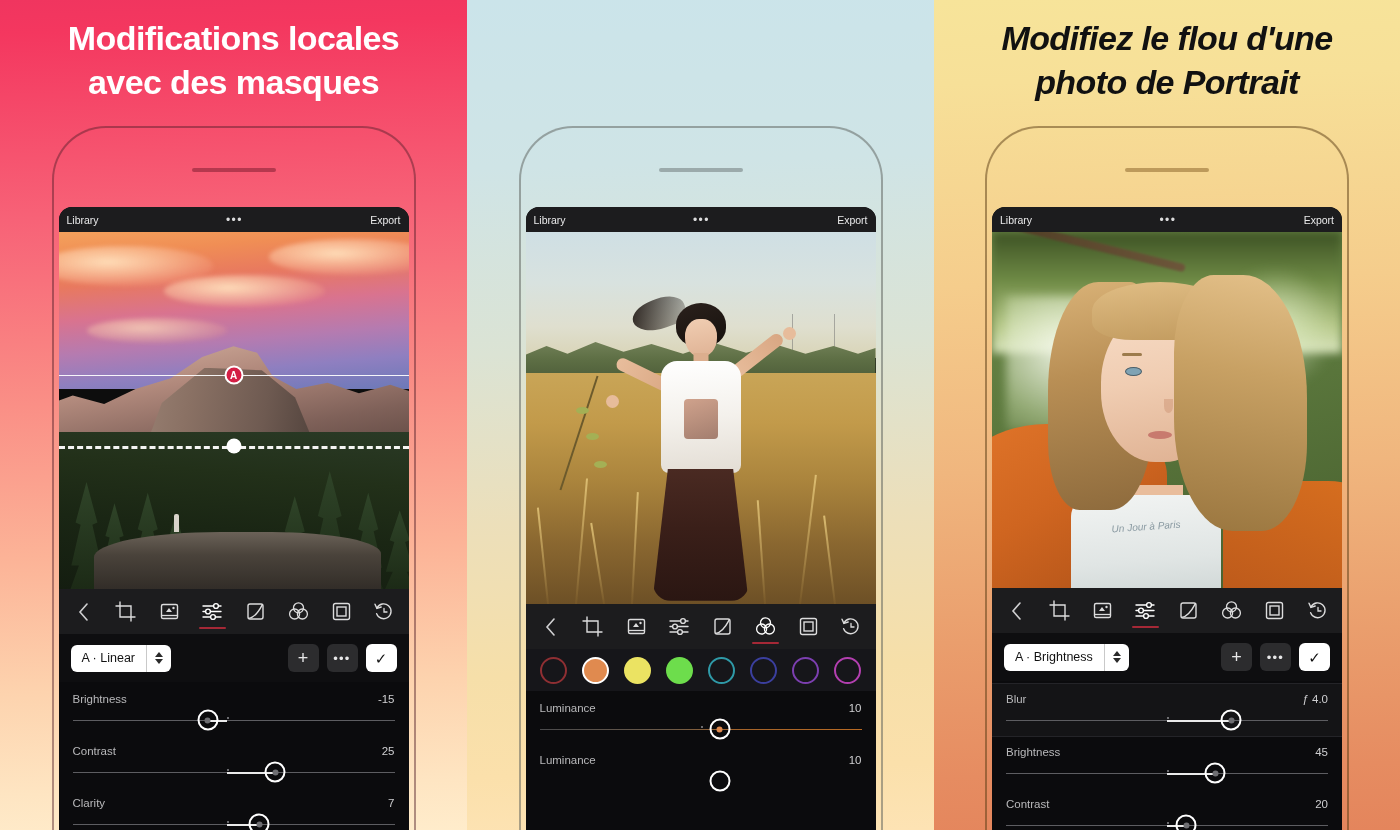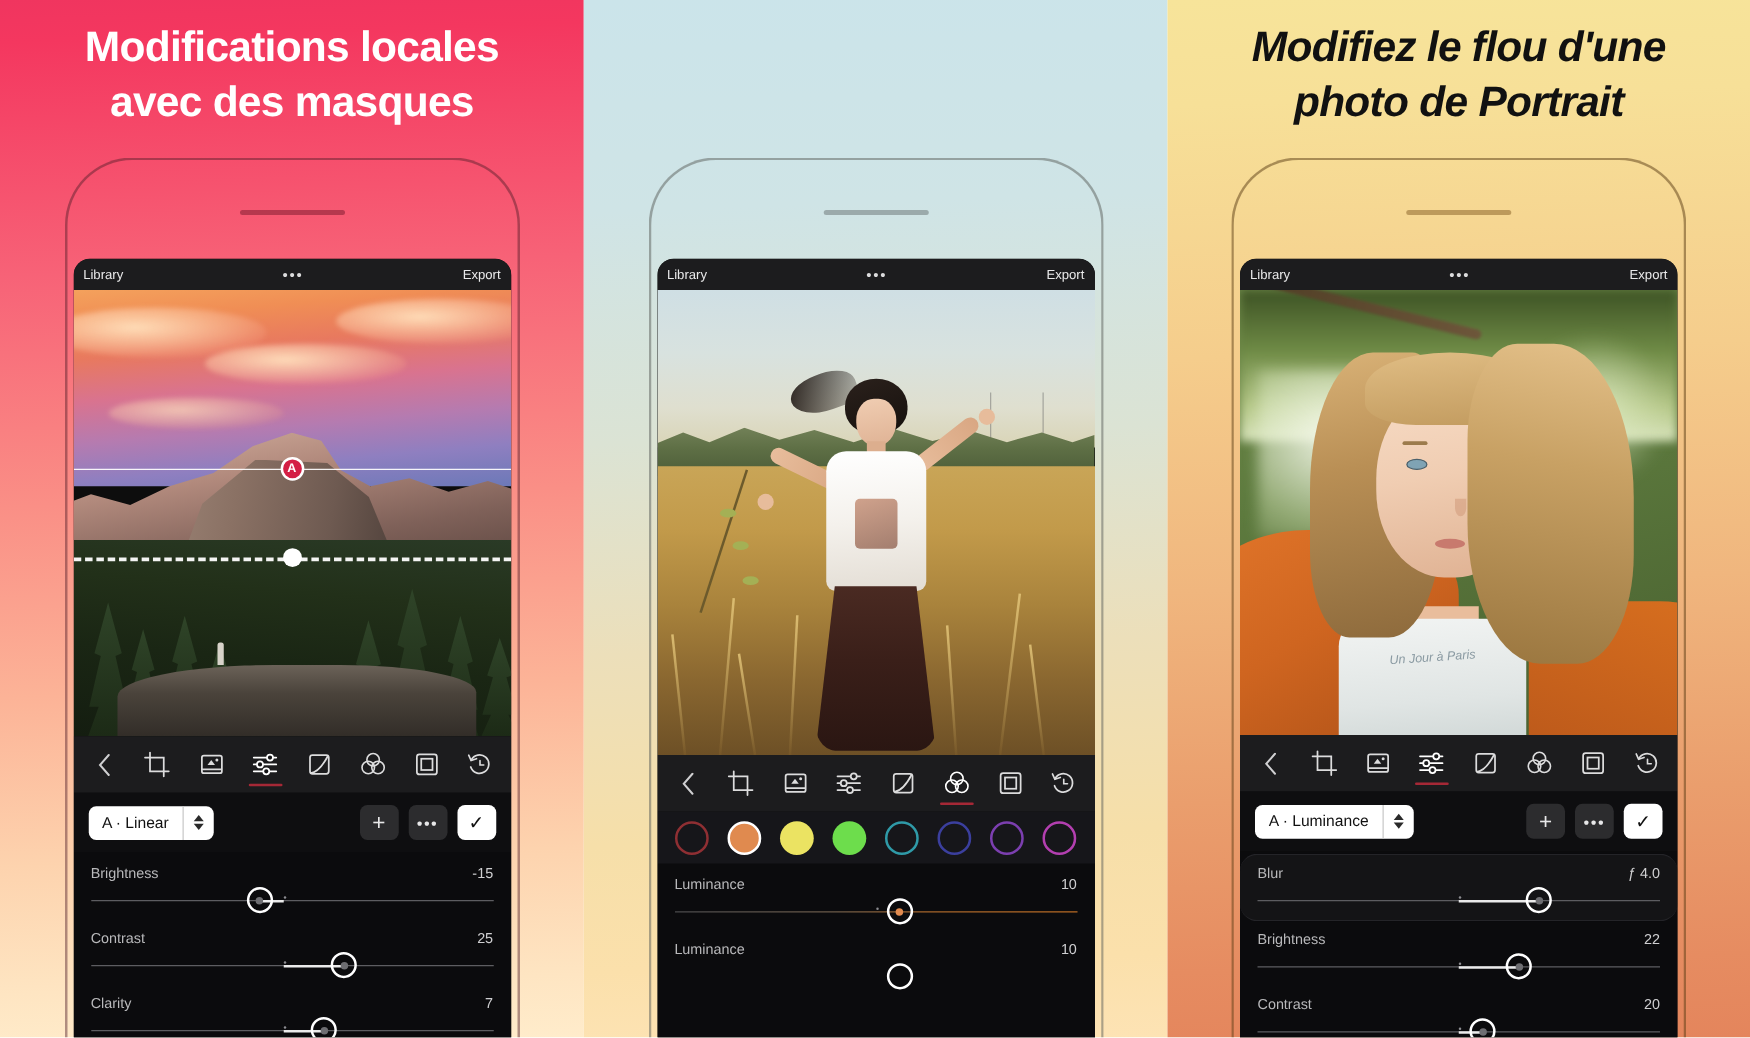--- a/index.html
+++ b/index.html
@@ -344,21 +344,21 @@
     flex: 0 0 auto; height: 42px;
     background: #16161a;
     display: flex; align-items: center; justify-content: space-between;
     padding: 0 14px;
   }
   .swatch { width: 27px; height: 27px; border-radius: 50%; }
 
   
   .sliders { flex: 1 1 auto; background: #0b0b0d; padding: 2px 0 0; overflow: hidden; }
   .srow { padding: 9px 14px 4px; position: relative; }
-  .srow.boxed { background: #141416; border-top: 1px solid #242428; border-bottom: 1px solid #242428; border-radius: 14px; }
+  .srow.boxed { background: #141416; border-top: 1px solid #242428; border-bottom: 1px solid #242428; }
   .srow .top { display: flex; justify-content: space-between; align-items: baseline; }
   .srow .name { color: #b9b9bb; font-size: 11.5px; }
   .srow .val { color: #cfcfd1; font-size: 11.5px; }
   .track { position: relative; height: 22px; margin-top: 5px; }
   .track .rail {
     position: absolute; left: 0; right: 0; top: 10px; height: 1.2px;
     background: #5d5d61;
   }
   .track .rail.grad-hue { background: linear-gradient(90deg,#8a3a22 0%,#a9552b 22%,#c4c0a8 48%,#b5a783 70%,#cfcab4 100%); }
   .track .rail.grad-sat { background: linear-gradient(90deg,#4a4a4c 0%,#6b5a48 40%,#a4642a 62%,#b86a23 100%); }
@@ -773,21 +773,21 @@
             <svg width="22" height="21" viewBox="0 0 22 21">
                 <path d="M4 7 A7.4 7.4 0 1 1 3.6 12.6" stroke="#dcdcdd" stroke-width="1.4" fill="none" stroke-linecap="round"></path>
                 <path d="M2 3.2 L3.9 7.4 L8.2 6" stroke="#dcdcdd" stroke-width="1.4" fill="none" stroke-linecap="round"></path>
                 <path d="M11 7.4 V11 H14" stroke="#dcdcdd" stroke-width="1.3" fill="none" stroke-linecap="round"></path>
               </svg>
           </div>
         </div>
 
         <div class="maskrow">
           <div class="mask-select">
-            <span class="lbl">A · Luminance</span>
+            <span class="lbl">A · Brightness</span>
             <span class="step">
               <i class="chev up"></i>
               <i class="chev dn"></i>
             </span>
           </div>
           <div class="mask-actions">
             <div class="mbtn">+</div>
             <div class="mbtn dots">•••</div>
             <div class="mbtn ok">✓</div>
           </div>
@@ -804,21 +804,21 @@
               <div class="fill" style="left:50%;right:30%;"></div>
               <div class="tick" style="left:50%;"></div>
               <div class="knob" style="left:70%;">
                   <i></i>
                 </div>
             </div>
           </div>
           <div class="srow">
             <div class="top">
                 <span class="name">Brightness</span>
-                <span class="val">22</span>
+                <span class="val">45</span>
               </div>
             <div class="track">
               <div class="rail"></div>
               <div class="fill" style="left:50%;right:35%;"></div>
               <div class="tick" style="left:50%;"></div>
               <div class="knob" style="left:65%;">
                   <i></i>
                 </div>
             </div>
           </div>

